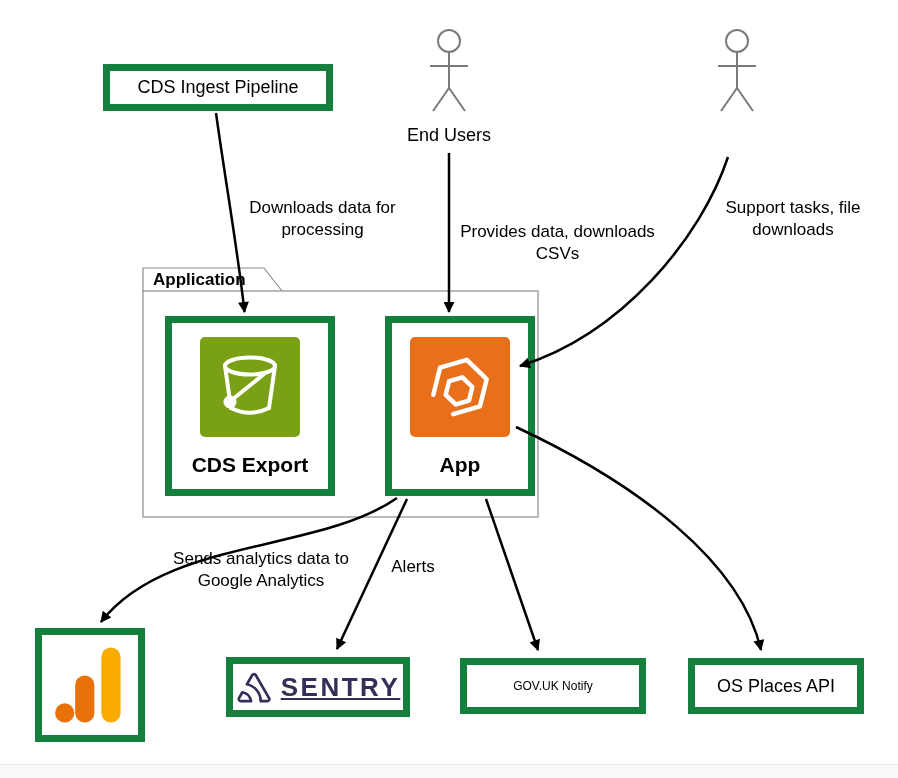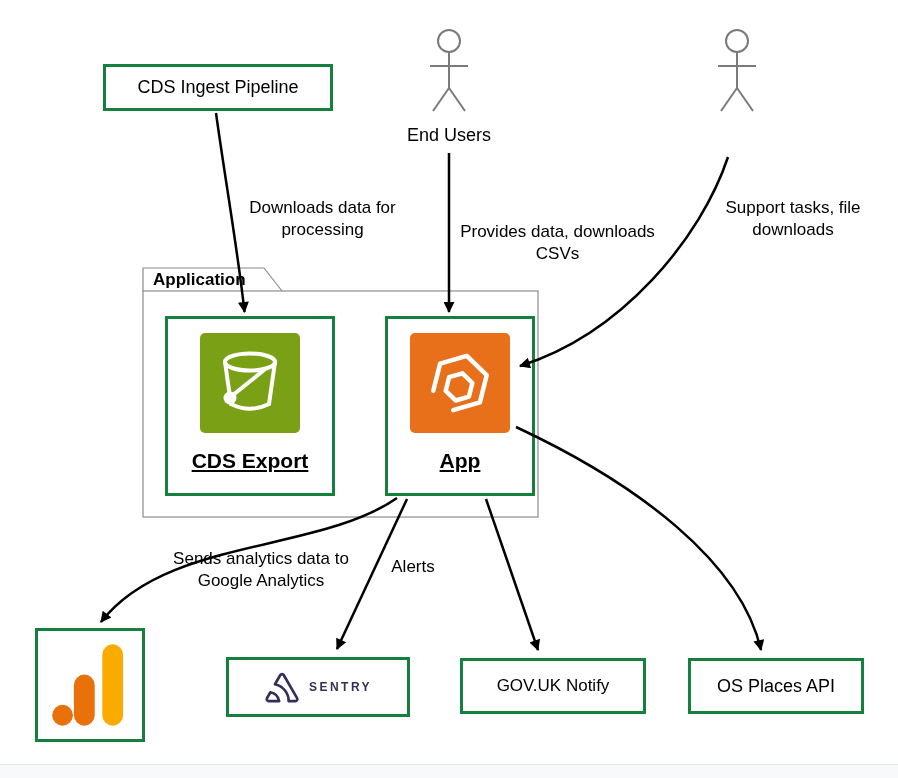--- a/index.html
+++ b/index.html
@@ -6,59 +6,59 @@
   html,body { background:#ffffff; }
   body {
     width:898px; height:778px; position:relative;
     font-family:"Liberation Sans", sans-serif; color:#000;
     overflow:hidden;
   }
   #canvas { position:relative; width:898px; height:778px; background:#fff; }
 
   
   .box {
-    position:absolute; background:#fff; border:3px solid #15803d;
+    position:absolute; background:#fff; border:7px solid #15803d;
     display:flex; align-items:center; justify-content:center;
   }
   .node-col { flex-direction:column; justify-content:flex-start; }
 
   #cds-ingest-box { left:103px; top:64px; width:230px; height:47px; font-size:18px; }
 
   #application-label {
     position:absolute; left:153px; top:270px; font-size:17px; font-weight:bold;
     z-index:2;
   }
 
   #cds-export-box { left:165px; top:316px; width:170px; height:180px; }
   #app-box        { left:385px; top:316px; width:150px; height:180px; }
   .node-icon { margin-top:14px; width:100px; height:100px; }
-  .node-title { margin-top:16px; font-size:21px; font-weight:bold; text-align:center;text-decoration:underline; }
+  .node-title { margin-top:16px; font-size:21px; font-weight:bold; text-align:center; }
 
   .actor-label { position:absolute; font-size:18px; text-align:center; z-index:2; }
   #end-users-label     { left:384px; top:125px; width:130px; }
   #support-users-label { left:660px; top:125px; width:154px; }
 
   .edge-label {
     position:absolute; font-size:17px; line-height:1.3; text-align:center; z-index:2;
   }
   #edge-label-0 { left:230px; top:197px; width:185px; }
   #edge-label-1 { left:445px; top:197px; width:225px;margin-top:24px; }
   #edge-label-2 { left:702px; top:197px; width:182px; }
   #edge-label-3 { left:157px; top:548px; width:208px; }
   #edge-label-4 { left:377px; top:556px; width:72px;  }
   #edge-label-5 { left:510px; top:556px; width:170px; }
   #edge-label-6 { left:718px; top:556px; width:152px; }
 
   #ga-box       { left:35px;  top:628px; width:110px; height:114px; }
   #sentry-box   { left:226px; top:657px; width:184px; height:60px; gap:9px; }
-  #notify-box   { left:460px; top:658px; width:186px; height:56px; font-size:17px; }
+  #notify-box   { left:460px; top:658px; width:186px; height:56px; font-size:12px; }
   #osplaces-box { left:688px; top:658px; width:176px; height:56px; font-size:18px; }
 
   #sentry-word {
-    font-size:12px; font-weight:600; letter-spacing:2.5px; color:#362D59;
+    font-size:26px; font-weight:600; letter-spacing:2.5px; color:#362D59;text-decoration:underline;
   }
 
   #overlay {
     position:absolute; left:0; top:0; z-index:5; pointer-events:none;
   }
   .edge-path { fill:none; stroke:#000; stroke-width:2.5px; }
   .figure { stroke:#7a7a7a; stroke-width:2px; fill:none; }
   .folder { fill:none; stroke:#8c8c8c; stroke-width:1.2px; }
 
   #bottom-strip {

